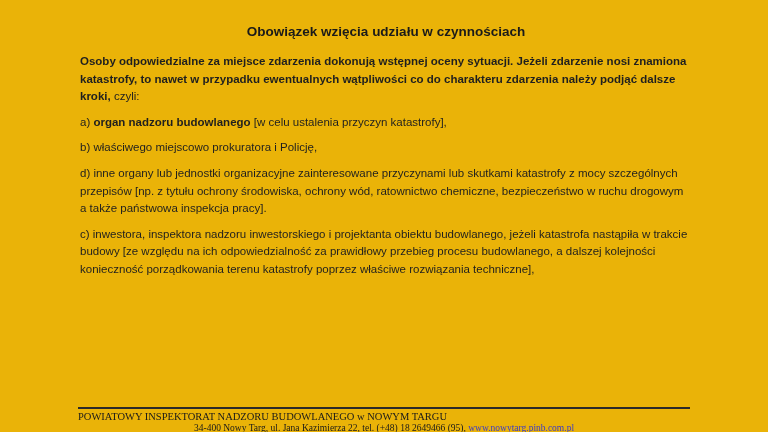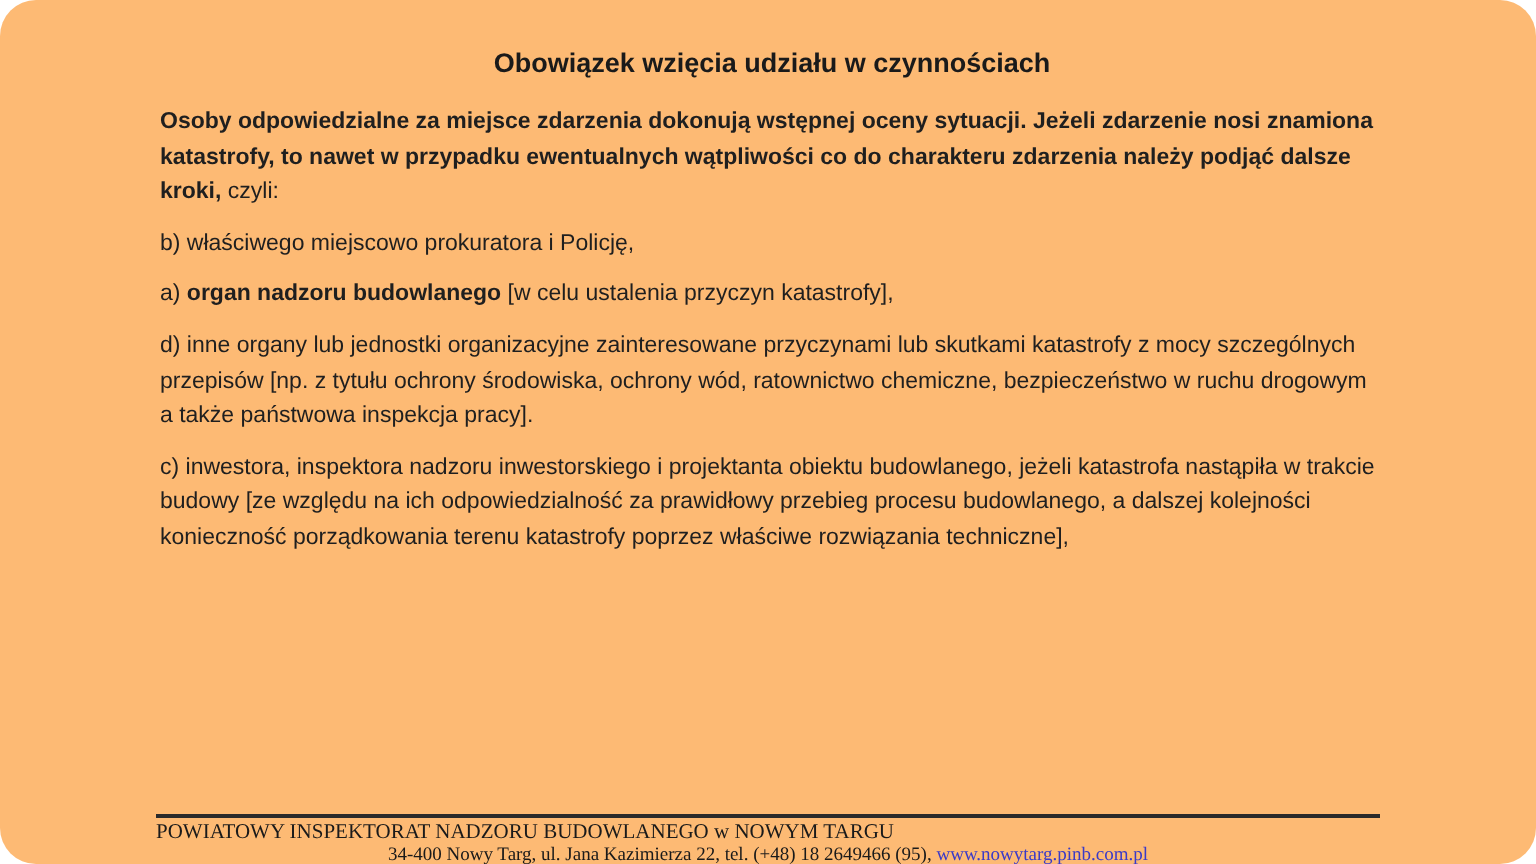--- a/index.html
+++ b/index.html
@@ -4,25 +4,24 @@
 <style>
   html, body {
     margin: 0;
     padding: 0;
     background: #ffffff;
   }
   .page {
     position: relative;
     width: 768px;
     height: 432px;
-    background: #fdba74;
+    background: #eab308;
     overflow: hidden;
     font-family: "Liberation Sans", "DejaVu Sans", sans-serif;
     color: #1f1f1f;
-    border-radius: 18px;
   }
   .content {
     position: absolute;
     left: 80px;
     top: 24px;
     width: 612px;
   }
   .doc-title {
     text-align: center;
     font-size: 13.5px;
@@ -75,23 +74,23 @@
 
 <div class="page">
 
   <div class="content">
 
     <h1 class="doc-title">Obowiązek wzięcia udziału w czynnościach</h1>
 
     <p class="para"><span class="bold">Osoby odpowiedzialne za miejsce zdarzenia dokonują wstępnej oceny sytuacji. Jeżeli zdarzenie nosi znamiona katastrofy, to nawet w przypadku ewentualnych wątpliwości co do charakteru zdarzenia należy podjąć dalsze kroki,</span><span> czyli:</span></p>
 
 
+    <p class="para"><span>a) </span><span class="bold">organ nadzoru budowlanego</span><span> [w celu ustalenia przyczyn katastrofy],</span></p>
+
     <p class="para">b) właściwego miejscowo prokuratora i Policję,</p>
-
-    <p class="para"><span>a) </span><span class="bold">organ nadzoru budowlanego</span><span> [w celu ustalenia przyczyn katastrofy],</span></p>
 
     <p class="para">d) inne organy lub jednostki organizacyjne zainteresowane przyczynami lub skutkami katastrofy z mocy szczególnych przepisów [np. z tytułu ochrony środowiska, ochrony wód, ratownictwo chemiczne, bezpieczeństwo w ruchu drogowym a także państwowa inspekcja pracy].</p>
 
     <p class="para">c) inwestora, inspektora nadzoru inwestorskiego i projektanta obiektu budowlanego, jeżeli katastrofa nastąpiła w trakcie budowy [ze względu na ich odpowiedzialność za prawidłowy przebieg procesu budowlanego, a dalszej kolejności konieczność porządkowania terenu katastrofy poprzez właściwe rozwiązania techniczne],</p>
 
 
   </div>
 
   <div class="footer">
     <hr class="footer-rule">

